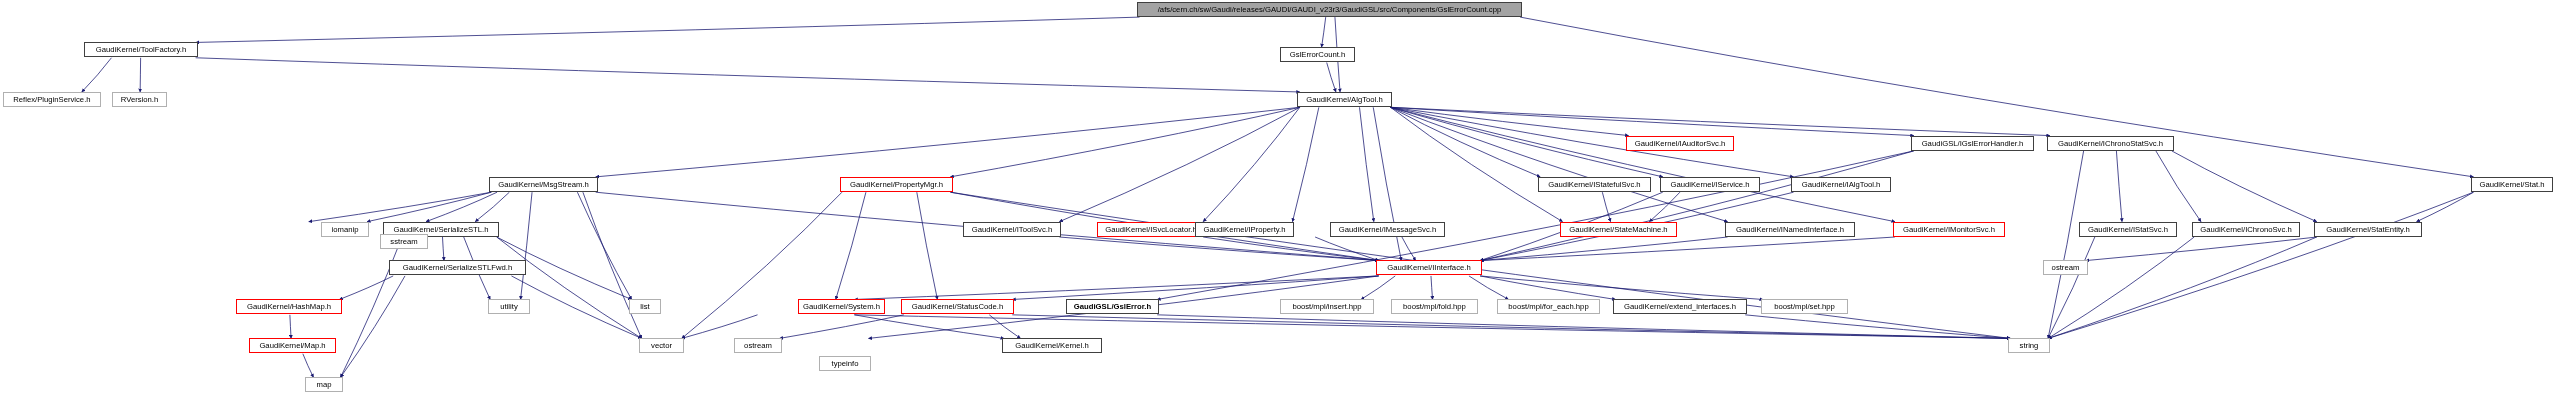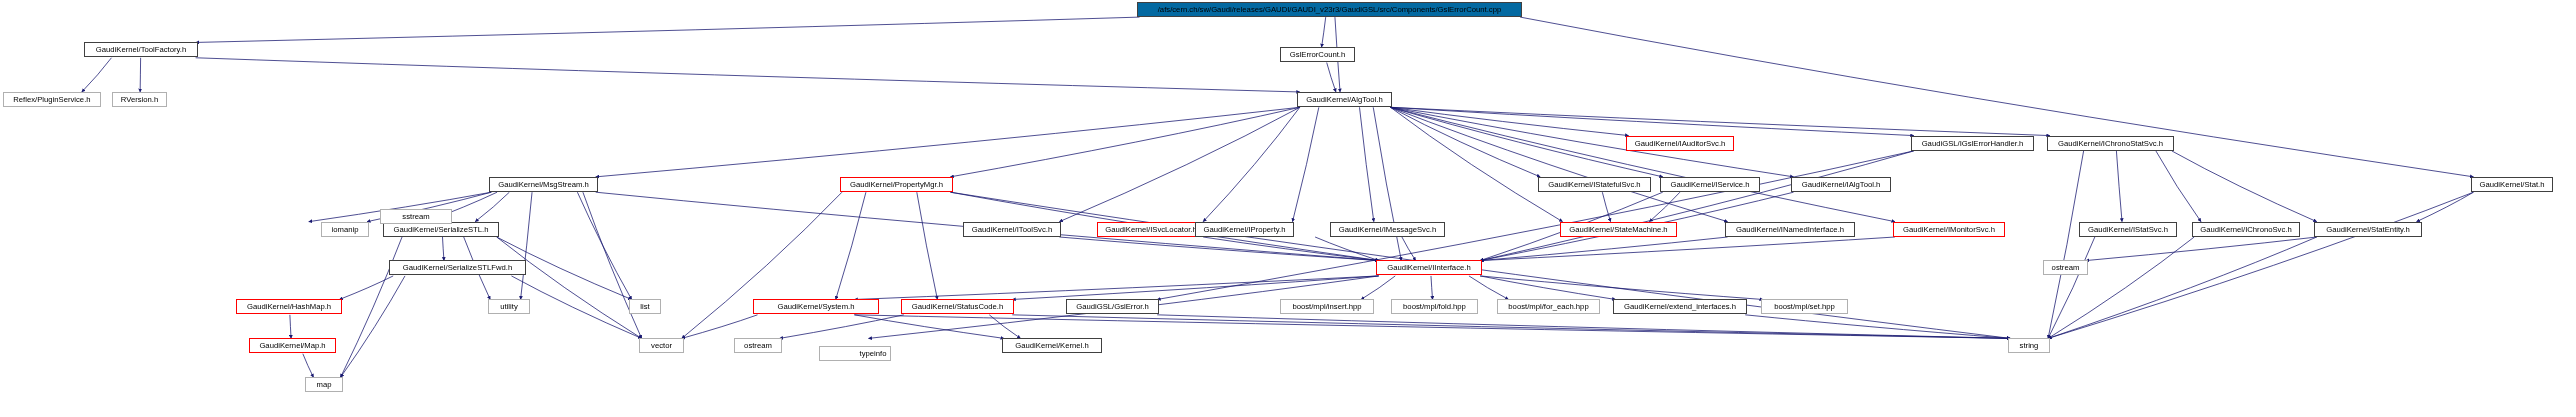--- a/index.html
+++ b/index.html
@@ -34,21 +34,21 @@
     padding: 0 3.5px;
     background: #ffffff;
     border: 0.6px solid #000000;
     white-space: nowrap;
     font-size: 7.7px;
     line-height: 1;
     color: #000000;
     z-index: 5;
   }
   .node.root {
-    background: #0369a1;
+    background: #a3a3a3;
     border: 0.6px solid #404040;
   }
   .node.dark {
     border: 0.6px solid #404040;
   }
   .node.red {
     border: 0.6px solid #ff0000;
   }
   .node.grey {
     border: 0.6px solid #b0b0b0;
@@ -239,21 +239,21 @@
       </div>
       <div class="node dark" style="left: 383px; top: 222px; width: 116px;">
         <span class="lbl">GaudiKernel/SerializeSTL.h</span>
       </div>
       <div class="node grey" style="left: 284px; top: 222px; width: 41px; margin-left: 44px;">
         <span class="lbl">cstdio</span>
       </div>
       <div class="node grey" style="left: 321px; top: 222px; width: 48px;">
         <span class="lbl">iomanip</span>
       </div>
-      <div class="node grey" style="left: 380px; top: 209px; width: 72px;">
+      <div class="node grey" style="left: 380px; top: 234px; width: 48px;">
         <span class="lbl">sstream</span>
       </div>
       <div class="node dark" style="left: 377px; top: 260px; width: 137px; margin-left: 12px;">
         <span class="lbl">GaudiKernel/SerializeSTLFwd.h</span>
       </div>
       <div class="node red" style="left: 236px; top: 299px; width: 106px;">
         <span class="lbl">GaudiKernel/HashMap.h</span>
       </div>
       <div class="node red" style="left: 249px; top: 338px; width: 87px;">
         <span class="lbl">GaudiKernel/Map.h</span>
@@ -263,33 +263,33 @@
       </div>
       <div class="node grey" style="left: 629px; top: 299px; width: 32px;">
         <span class="lbl">list</span>
       </div>
       <div class="node grey" style="left: 639px; top: 338px; width: 45px;">
         <span class="lbl">vector</span>
       </div>
       <div class="node grey" style="left: 734px; top: 338px; width: 48px;">
         <span class="lbl">ostream</span>
       </div>
-      <div class="node grey" style="left: 819px; top: 346px; width: 72px; justify-content: flex-end;">
+      <div class="node grey" style="left: 819px; top: 356px; width: 52px;">
         <span class="lbl">typeinfo</span>
       </div>
       <div class="node grey" style="left: 305px; top: 377px; width: 38px;">
         <span class="lbl">map</span>
       </div>
-      <div class="node red" style="left: 753px; top: 299px; width: 126px; text-align: right;">
+      <div class="node red" style="left: 798px; top: 299px; width: 87px; text-align: right;">
         <span class="lbl">GaudiKernel/System.h</span>
       </div>
       <div class="node red" style="left: 901px; top: 299px; width: 113px;">
         <span class="lbl">GaudiKernel/StatusCode.h</span>
       </div>
-      <div class="node dark" style="left: 1066px; top: 299px; width: 93px;">
+      <div class="node dark" style="left: 1066px; top: 299px; width: 93px; font-weight: bold;">
         <span class="lbl">GaudiGSL/GslError.h</span>
       </div>
       <div class="node dark" style="left: 1002px; top: 338px; width: 100px;">
         <span class="lbl">GaudiKernel/Kernel.h</span>
       </div>
       <div class="node grey" style="left: 1280px; top: 299px; width: 94px;">
         <span class="lbl">boost/mpl/insert.hpp</span>
       </div>
       <div class="node grey" style="left: 1391px; top: 299px; width: 87px;">
         <span class="lbl">boost/mpl/fold.hpp</span>

